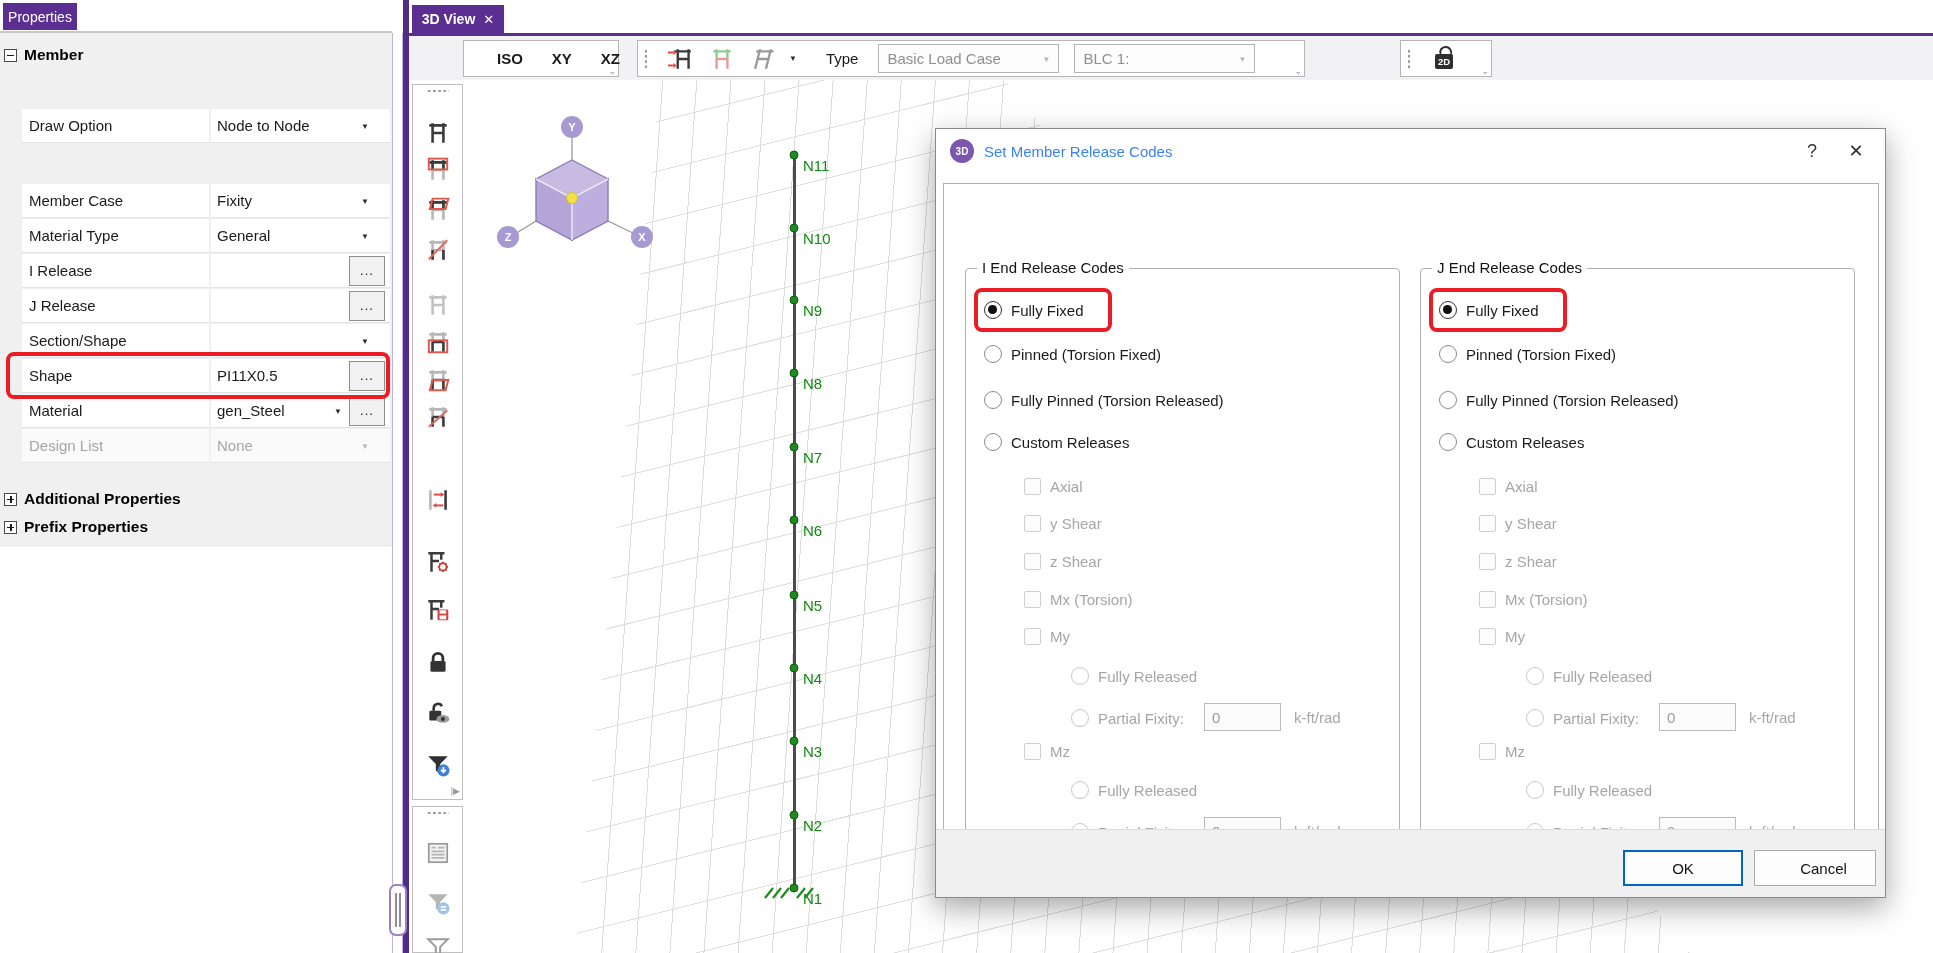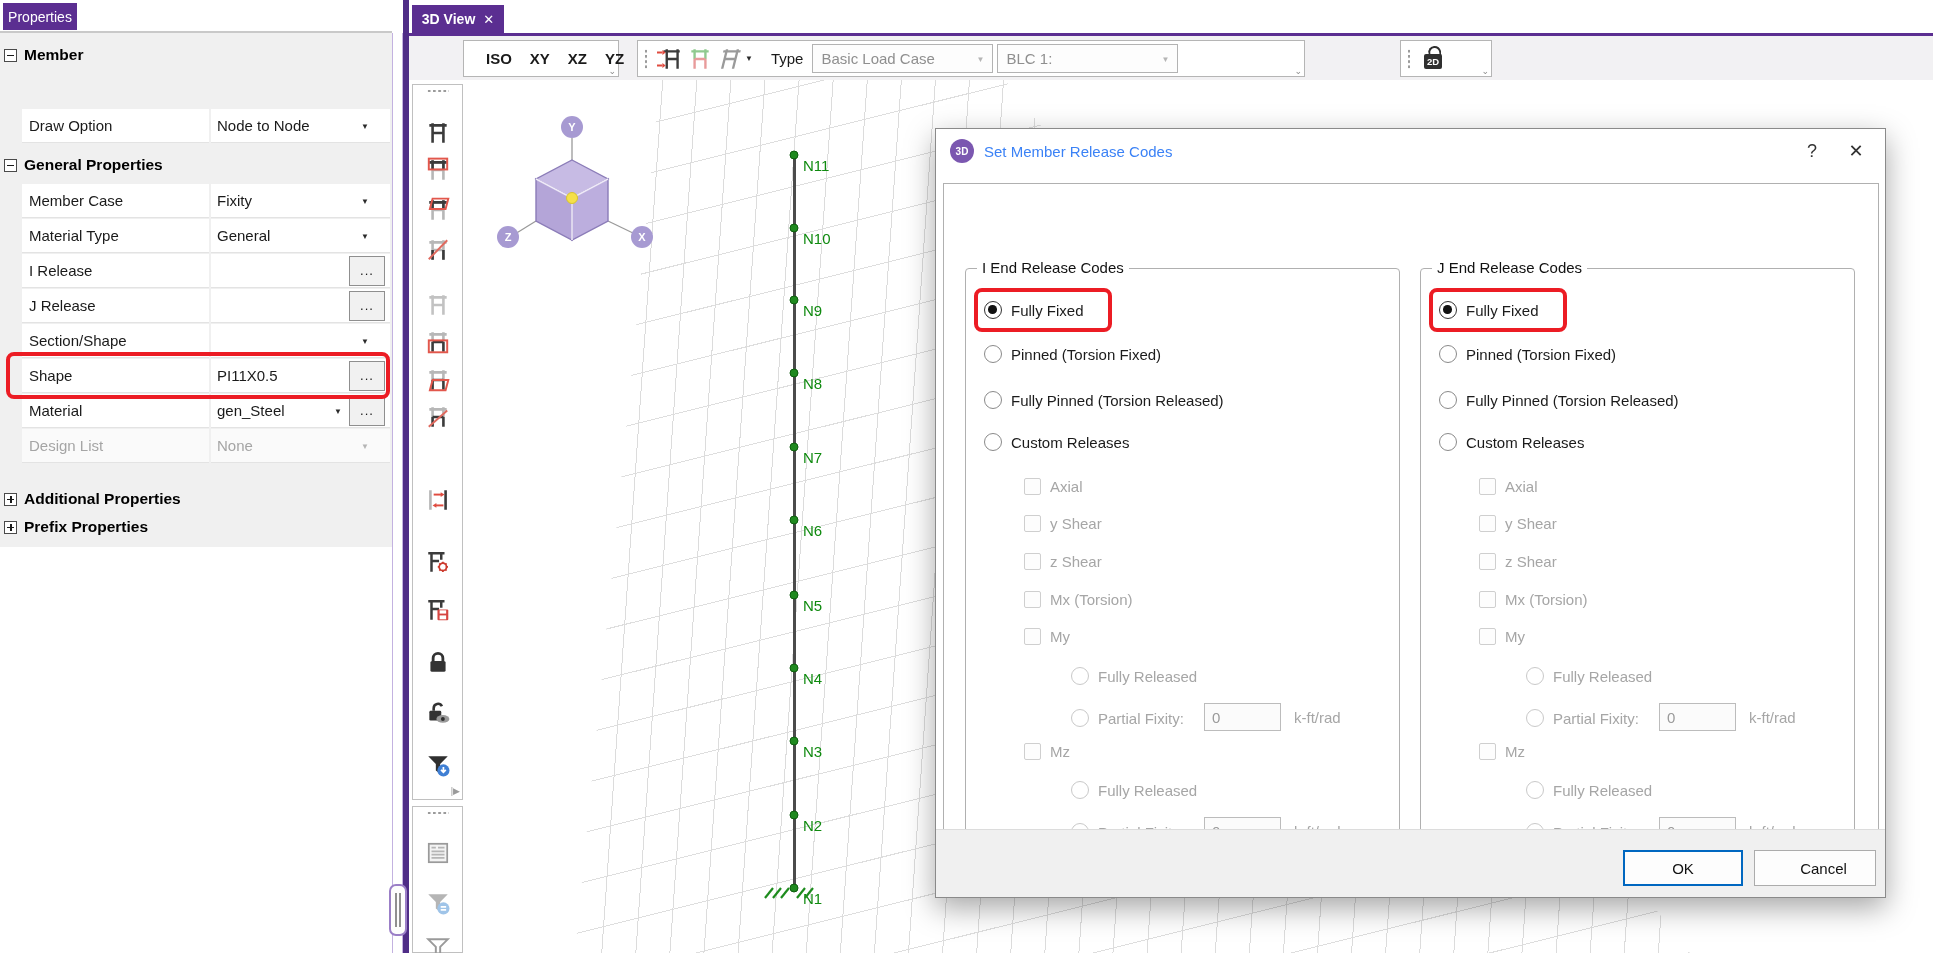--- a/index.html
+++ b/index.html
@@ -42,21 +42,21 @@
   #grip i { width:1.6px; height:34px; background:#8f8f8f; }
   #purple-bar { left:403px; top:0; width:6px; height:953px; background:#4f2d87; }
 
   
   #view-tab { left:412px; top:5px; width:92px; height:28px; background:#5b2e91; color:#fff;
     display:flex; align-items:center; justify-content:center; gap:8px; font-size:14px; font-weight:bold; }
   #view-tab .x { font-weight:normal; font-size:13px; }
   #tab-underline { left:409px; top:33px; width:1524px; height:3px; background:#5b2e91; }
   #topbar { left:409px; top:36px; width:1524px; height:44px; background:#f2f1f3; }
   .tgroup { position:absolute; top:4px; height:37px; background:#fff; border:1px solid #b5b5b5;
-    display:flex; align-items:center; }
+    display:flex; align-items:center;gap:11px; }
   .vdots { width:4px; height:20px; margin:0 7px 0 6px;
     background:radial-gradient(circle 1.4px at 2px 2.5px, #9a9a9a 1.3px, transparent 1.5px) 0 0/4px 5.2px; }
   .hdots { width:22px; height:4px; margin:4px auto 2px auto;
     background:radial-gradient(circle 1.4px at 2.5px 2px, #9a9a9a 1.3px, transparent 1.5px) 0 0/5.2px 4px; }
   .tbtn { font-size:15px; font-weight:bold; color:#1a1a1a; padding:6px 9px; }
   .ovf { position:absolute; right:2px; bottom:0px; font-size:9px; color:#8a8a8a; }
   .ticon { width:30px; height:30px; display:flex; align-items:center; justify-content:center; position:relative; }
   .type-lbl { font-size:15px; color:#1a1a1a; margin:0 9px 0 14px; }
   .combo { height:29px; background:#fdfdfd; border:1px solid #b3b3b3; color:#8f8f8f; font-size:15px;
     display:flex; align-items:center; padding-left:8px; position:relative; margin-right:4px; }
@@ -134,24 +134,20 @@
       <span class="expbox"></span>
       <span class="ptit">Member</span>
     </div>
 
     <div class="prow" style="top:109px">
       <div class="pcell plabel">Draw Option</div>
       <div class="pcell pvalue">Node to Node</div>
       <span class="dd" style="left:361px">▼</span>
     </div>
 
-    <div class="psec" style="top:148px">
-      <span class="expbox"></span>
-      <span class="ptit">General Properties</span>
-    </div>
 
     <div class="prow" style="top:184px">
       <div class="pcell plabel">Member Case</div>
       <div class="pcell pvalue">Fixity</div>
       <span class="dd" style="left:361px">▼</span>
     </div>
     <div class="prow" style="top:219px">
       <div class="pcell plabel">Material Type</div>
       <div class="pcell pvalue">General</div>
       <span class="dd" style="left:361px">▼</span>

